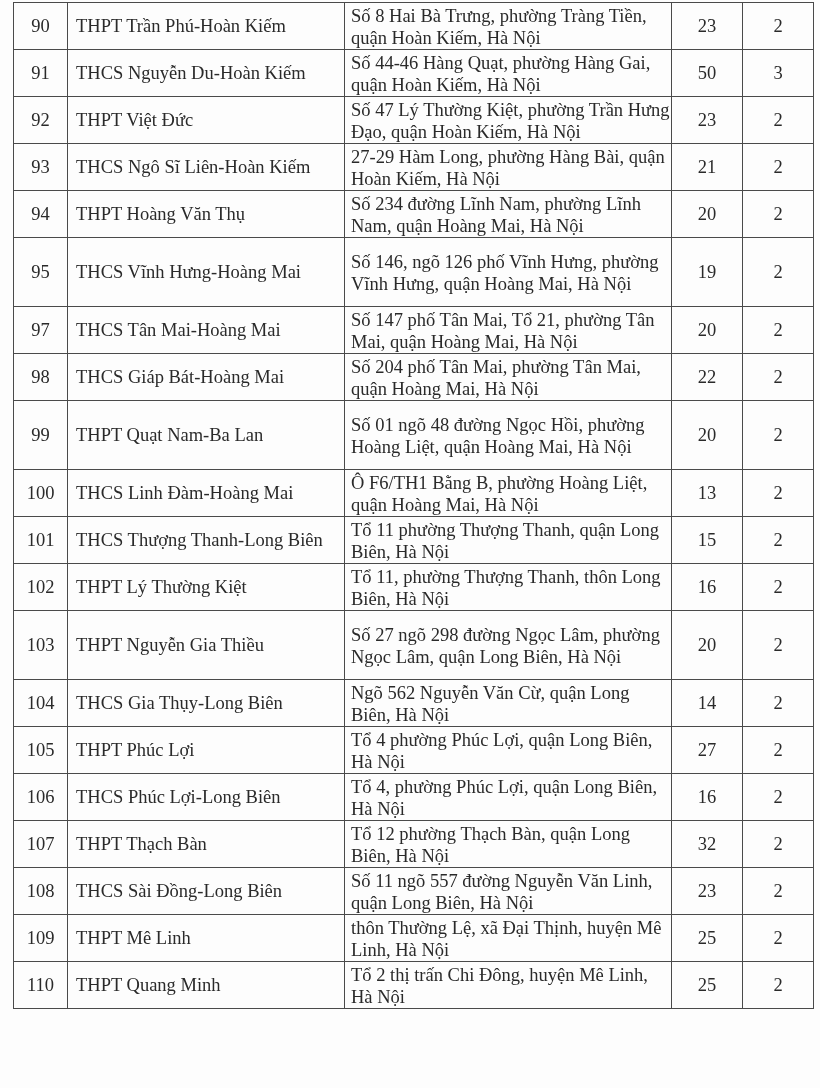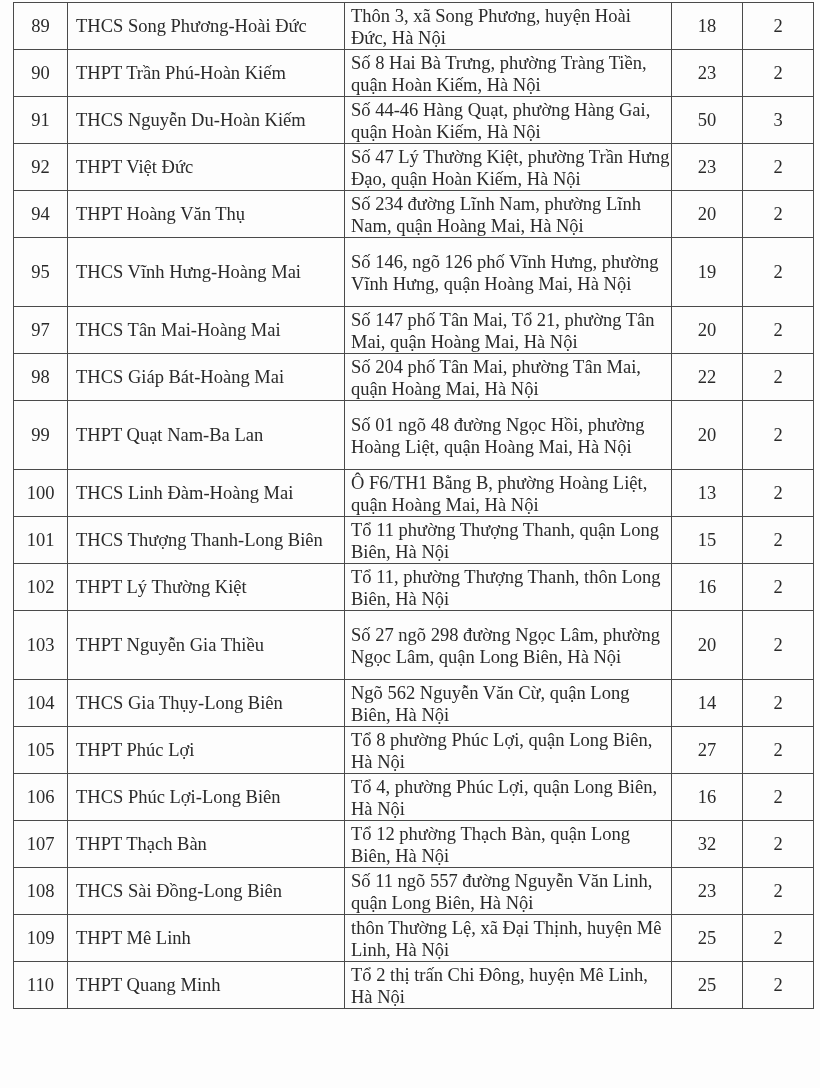--- a/index.html
+++ b/index.html
@@ -17,45 +17,45 @@
   tr.h2 td { height: 45px; }
   tr.h3 td { height: 67px; }
 </style>
 </head>
 <body>
 
 <div class="page">
   <table class="list">
     <tbody>
       <tr class="h2">
-        <td class="c-no">89</td>
-        <td class="c-name">THCS Song Phương-Hoài Đức</td>
-        <td class="c-addr">Thôn 3, xã Song Phương, huyện Hoài Đức, Hà Nội</td>
-        <td class="c-n1">18</td>
-        <td class="c-n2">2</td>
-      </tr>
-      <tr class="h2">
         <td class="c-no">90</td>
         <td class="c-name">THPT Trần Phú-Hoàn Kiếm</td>
         <td class="c-addr">Số 8 Hai Bà Trưng, phường Tràng Tiền, quận Hoàn Kiếm, Hà Nội</td>
         <td class="c-n1">23</td>
         <td class="c-n2">2</td>
       </tr>
       <tr class="h2">
         <td class="c-no">91</td>
         <td class="c-name">THCS Nguyễn Du-Hoàn Kiếm</td>
         <td class="c-addr">Số 44-46 Hàng Quạt, phường Hàng Gai, quận Hoàn Kiếm, Hà Nội</td>
         <td class="c-n1">50</td>
         <td class="c-n2">3</td>
       </tr>
       <tr class="h2">
         <td class="c-no">92</td>
         <td class="c-name">THPT Việt Đức</td>
         <td class="c-addr">Số 47 Lý Thường Kiệt, phường Trần Hưng Đạo, quận Hoàn Kiếm, Hà Nội</td>
         <td class="c-n1">23</td>
+        <td class="c-n2">2</td>
+      </tr>
+      <tr class="h2">
+        <td class="c-no">93</td>
+        <td class="c-name">THCS Ngô Sĩ Liên-Hoàn Kiếm</td>
+        <td class="c-addr">27-29 Hàm Long, phường Hàng Bài, quận Hoàn Kiếm, Hà Nội</td>
+        <td class="c-n1">21</td>
         <td class="c-n2">2</td>
       </tr>
       <tr class="h2">
         <td class="c-no">94</td>
         <td class="c-name">THPT Hoàng Văn Thụ</td>
         <td class="c-addr">Số 234 đường Lĩnh Nam, phường Lĩnh Nam, quận Hoàng Mai, Hà Nội</td>
         <td class="c-n1">20</td>
         <td class="c-n2">2</td>
       </tr>
       <tr class="h3">
@@ -117,21 +117,21 @@
       <tr class="h2">
         <td class="c-no">104</td>
         <td class="c-name">THCS Gia Thụy-Long Biên</td>
         <td class="c-addr">Ngõ 562 Nguyễn Văn Cừ, quận Long Biên, Hà Nội</td>
         <td class="c-n1">14</td>
         <td class="c-n2">2</td>
       </tr>
       <tr class="h2">
         <td class="c-no">105</td>
         <td class="c-name">THPT Phúc Lợi</td>
-        <td class="c-addr">Tổ 8 phường Phúc Lợi, quận Long Biên, Hà Nội</td>
+        <td class="c-addr">Tổ 4 phường Phúc Lợi, quận Long Biên, Hà Nội</td>
         <td class="c-n1">27</td>
         <td class="c-n2">2</td>
       </tr>
       <tr class="h2">
         <td class="c-no">106</td>
         <td class="c-name">THCS Phúc Lợi-Long Biên</td>
         <td class="c-addr">Tổ 4, phường Phúc Lợi, quận Long Biên, Hà Nội</td>
         <td class="c-n1">16</td>
         <td class="c-n2">2</td>
       </tr>

